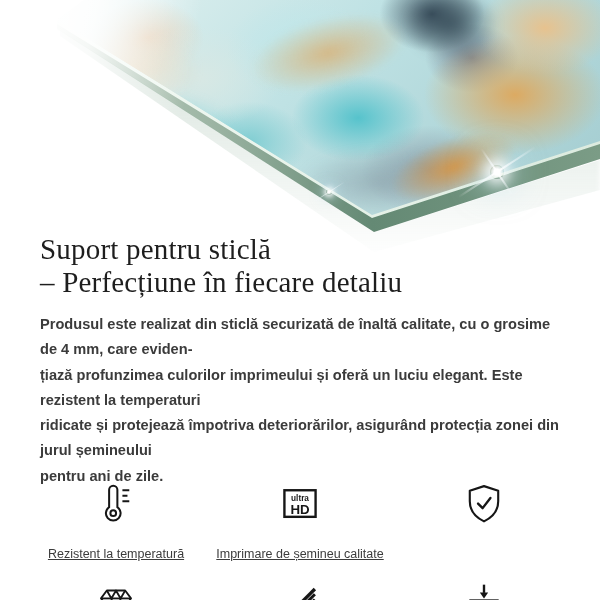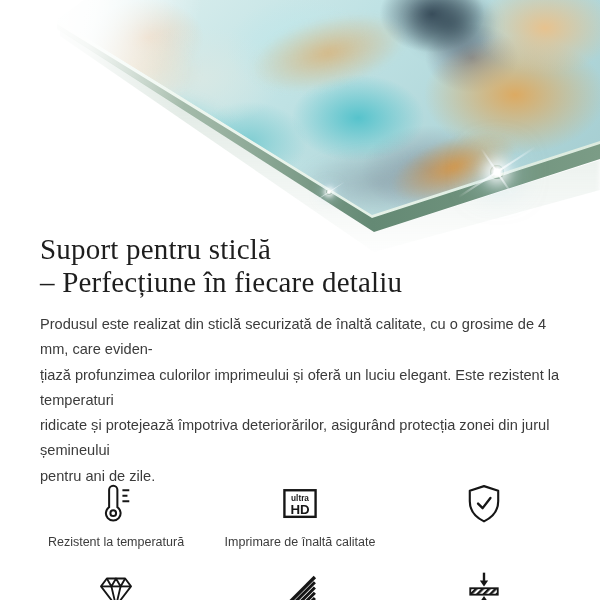--- a/index.html
+++ b/index.html
@@ -75,29 +75,30 @@
   
   .content{position:absolute;left:0;top:233px;width:600px;}
   h1{
     margin:0 40px;font-family:"Liberation Serif","DejaVu Serif",serif;
     font-weight:400;font-size:29px;line-height:33px;color:#1e1e1e;
     letter-spacing:.2px;white-space:pre-line;
   }
   .desc{
     margin:13px 35px 0 40px;font-size:14.6px;line-height:25.3px;color:#3b3b3b;
     white-space:pre-line;
+    font-weight:bold;
   }
 
   .features{
     display:grid;grid-template-columns:1fr 1fr 1fr;
     margin:-8px 24px 0 24px;row-gap:18px;
   }
   .feature{display:flex;flex-direction:column;align-items:center;}
   .feature .iconbox{height:46px;display:flex;align-items:center;justify-content:center;}
-  .feature .label{margin-top:8px;font-size:12.5px;color:#3c3c3c;line-height:15px;}
+  .feature .label{margin-top:20px;font-size:12.5px;color:#3c3c3c;line-height:15px;text-decoration:underline;}
   .feature svg{display:block;}
 </style>
 </head>
 <body>
 
 <div class="hero">
   <div class="glass-face">
     <div class="vein v4"></div>
     <div class="vein v2"></div>
     <div class="vein v3"></div>
@@ -143,21 +144,21 @@
     </div>
 
     <div class="feature">
       <div class="iconbox">
         <svg width="44" height="44" viewBox="0 0 48 48">
           <rect x="7" y="9" width="34" height="29" fill="none" stroke="#161616" stroke-width="2.6"></rect>
           <text x="24" y="20.5" text-anchor="middle" font-family="Liberation Sans, sans-serif" font-size="9" font-weight="bold" fill="#161616">ultra</text>
           <text x="24" y="34.5" text-anchor="middle" font-family="Liberation Sans, sans-serif" font-size="14.5" font-weight="bold" fill="#161616">HD</text>
         </svg>
       </div>
-      <div class="label">Imprimare de înaltă calitate</div>
+      <div class="label">Imprimare de șemineu calitate</div>
     </div>
 
     <div class="feature">
       <div class="iconbox">
         <svg width="44" height="44" viewBox="0 0 48 48" fill="none" stroke="#161616" stroke-width="2.3" stroke-linejoin="round">
           <path d="M24 4.5 L39.5 9.5 V21 C39.5 31.5 33 38.6 24 43 C15 38.6 8.5 31.5 8.5 21 V9.5 Z"></path>
           <path d="M17.5 23.5 L22.5 28.5 L31 17.5" stroke-width="2.6" stroke-linecap="round"></path>
         </svg>
       </div>
     </div>

